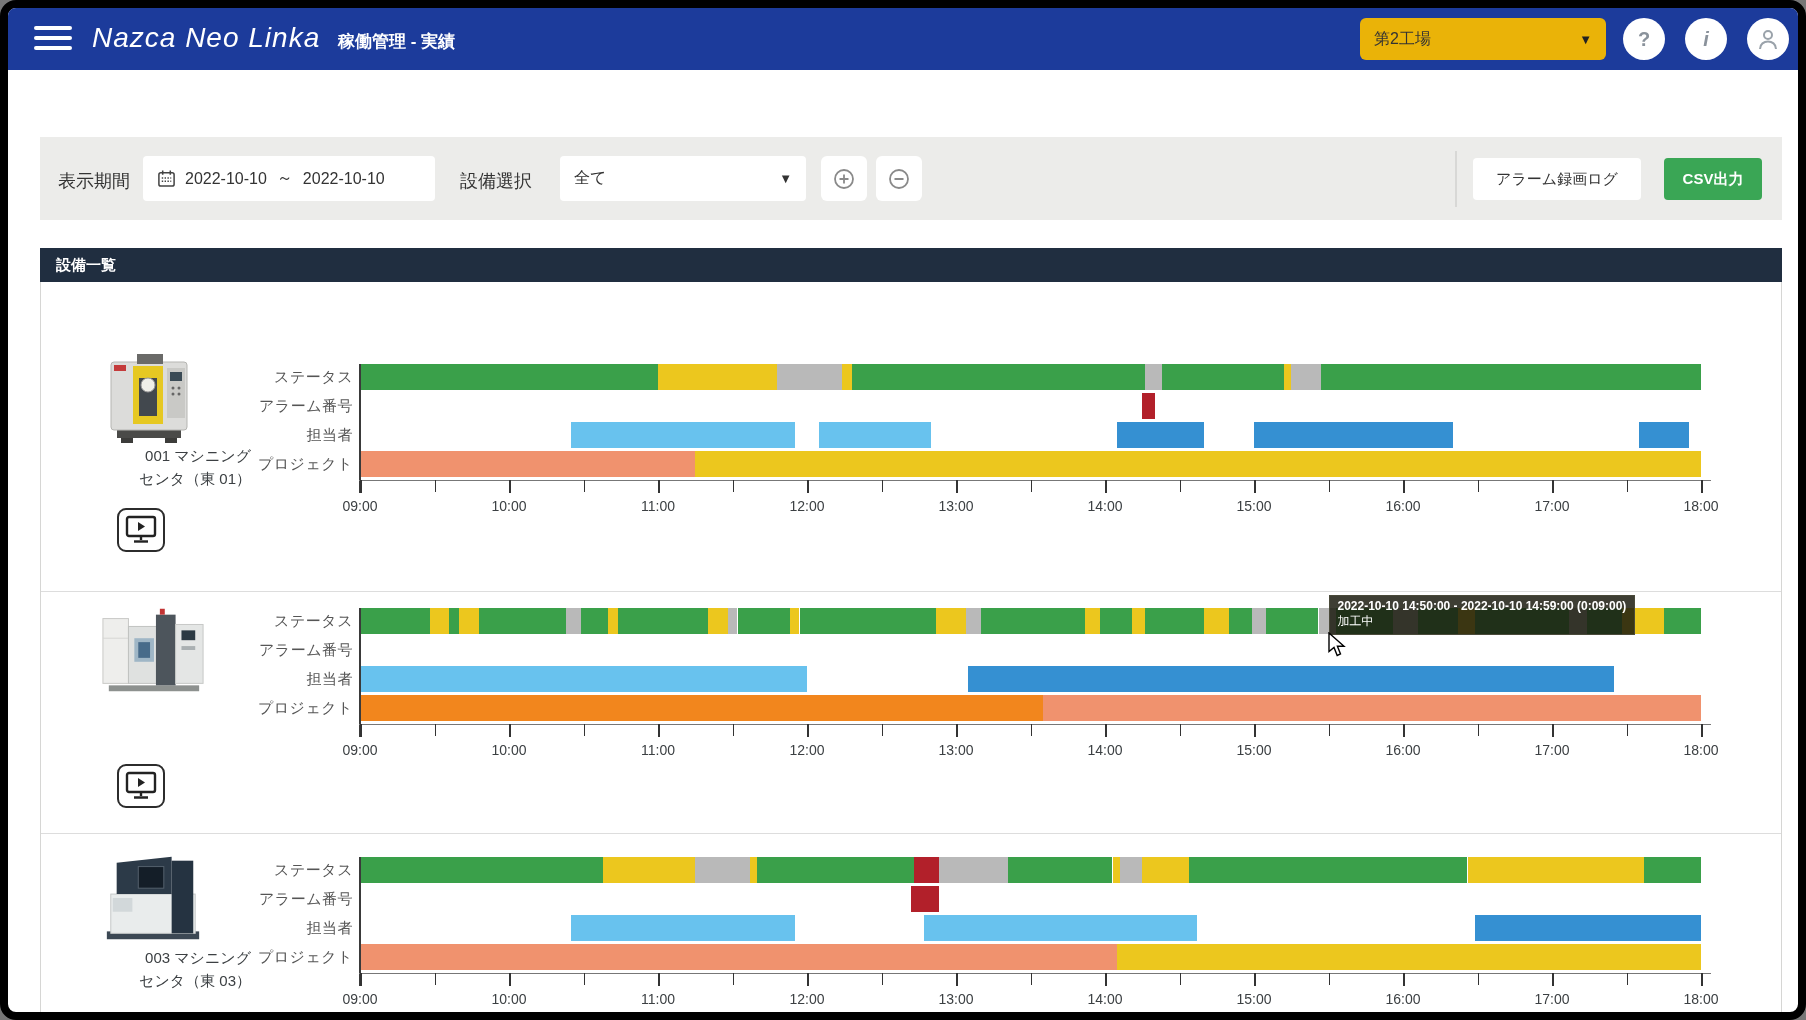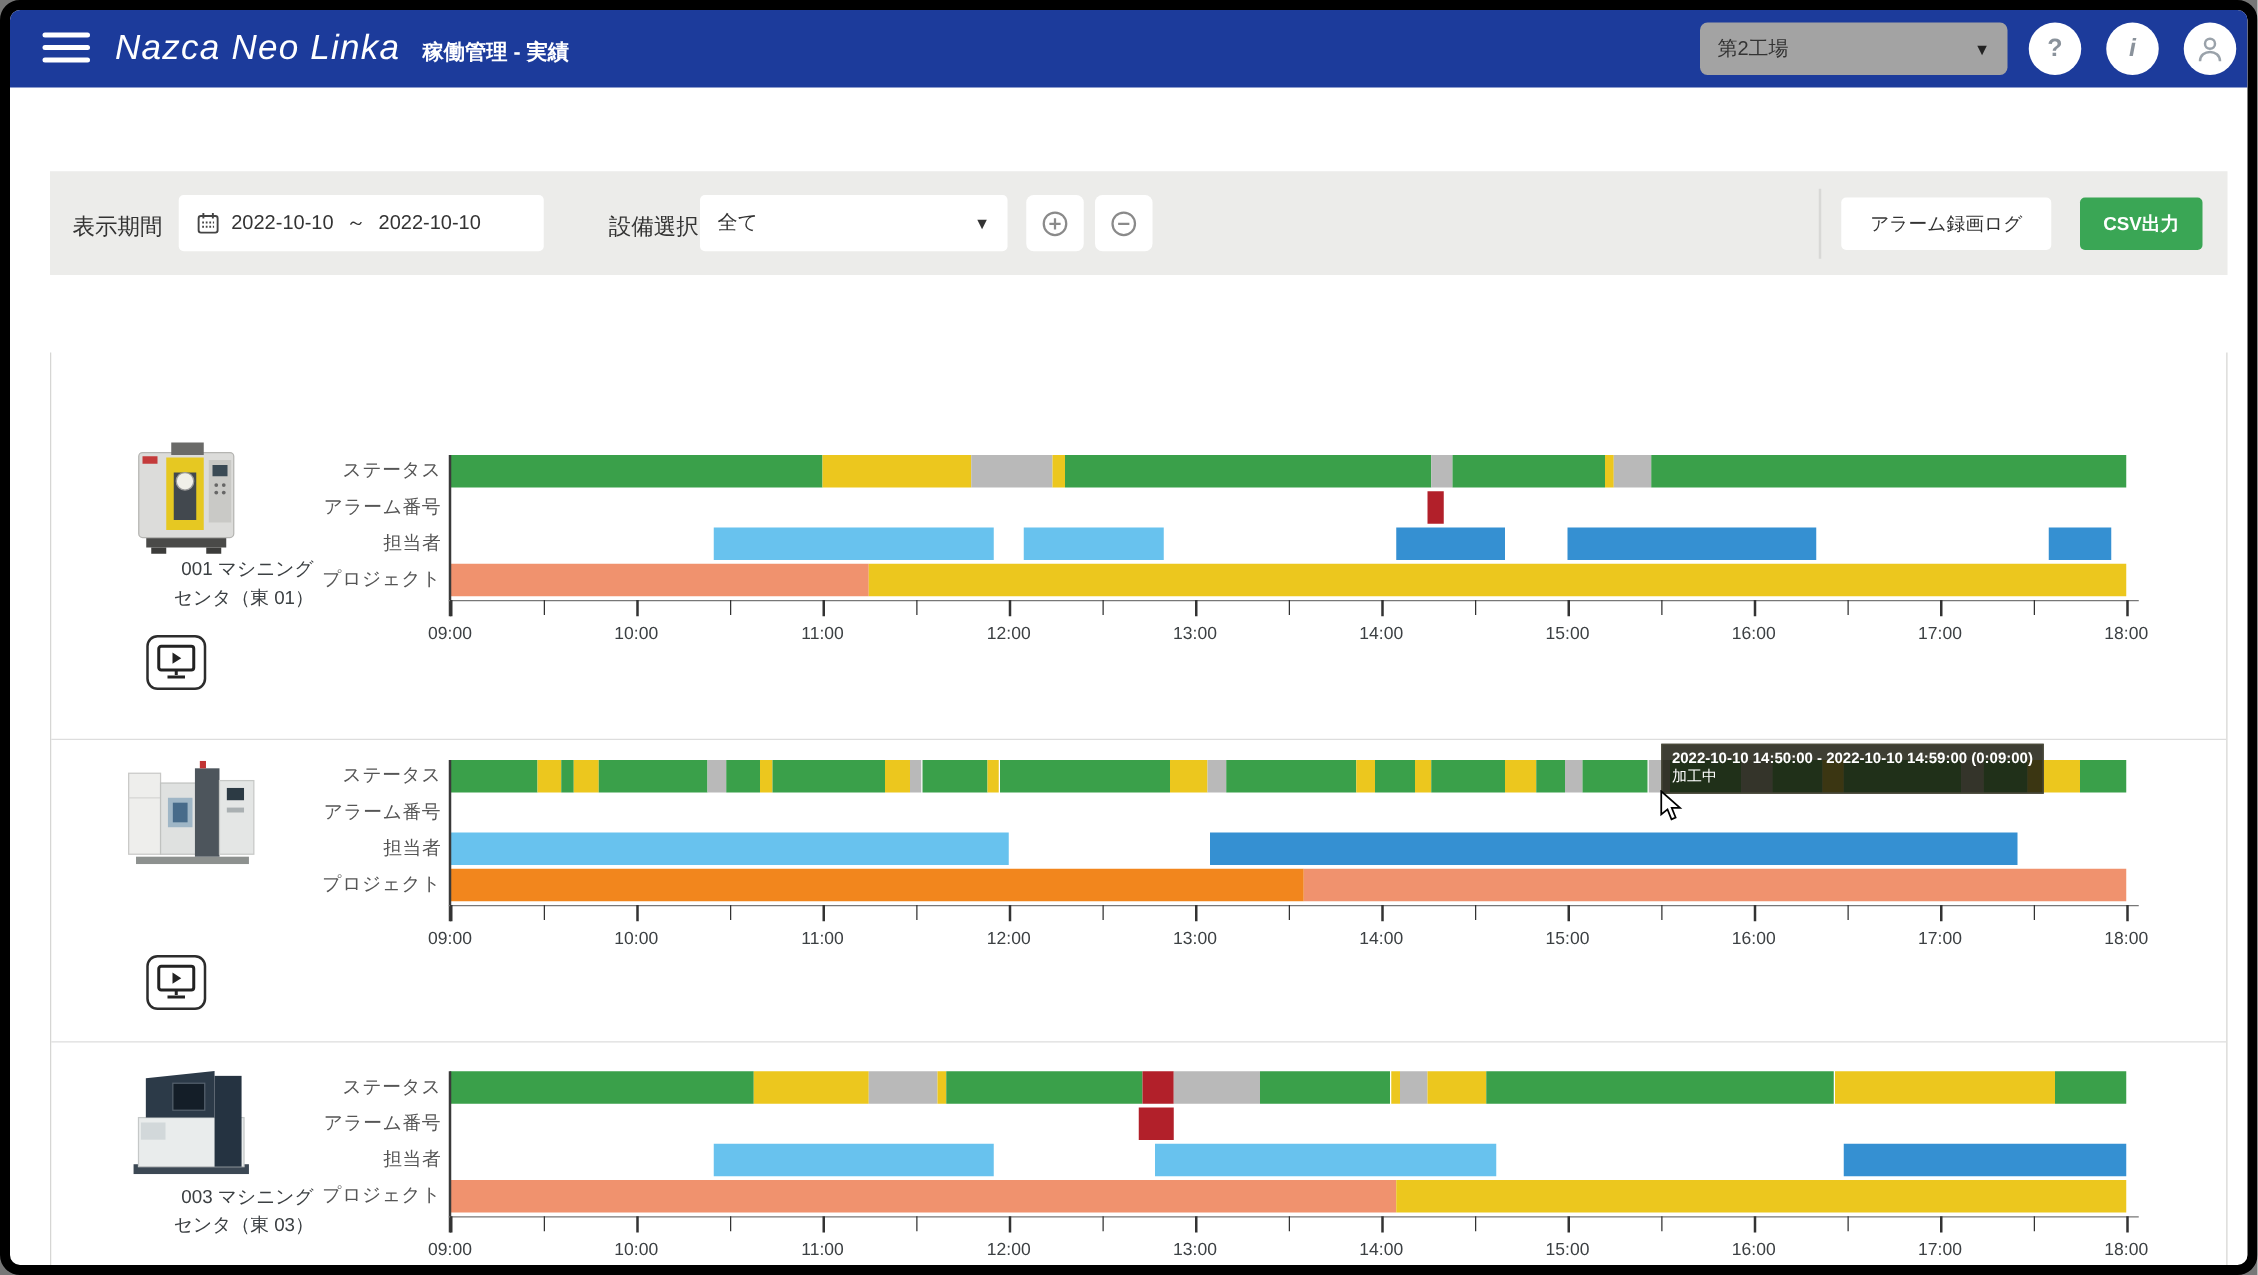--- a/index.html
+++ b/index.html
@@ -6,21 +6,21 @@
   body { background:#777; font-family:"Liberation Sans","DejaVu Sans",sans-serif; }
   .frame { position:relative; width:1806px; height:1020px; background:#fff;
            border:8px solid #000; border-radius:16px; overflow:hidden; }
 
   
   .topbar { position:absolute; left:0; top:0; width:100%; height:62px; background:#1c3b9b; }
   .hamburger { position:absolute; left:26px; top:18px; width:38px; height:26px; cursor:pointer; }
   .hamburger span { display:block; height:4px; background:#fff; border-radius:2px; margin-bottom:6px; }
   .logo { position:absolute; left:84px; top:14px; color:#fff; font-size:28px; font-style:italic; letter-spacing:1px; }
   .apptitle { position:absolute; left:330px; top:22px; color:#ffffff; font-size:17px; font-weight:bold; }
-  .factory-select { position:absolute; left:1352px; top:10px; width:246px; height:42px; background:#a3a3a3;
+  .factory-select { position:absolute; left:1352px; top:10px; width:246px; height:42px; background:#eab308;
                     border-radius:6px; font-size:16px; color:#333; display:flex; align-items:center;
                     padding:0 14px; cursor:pointer; }
   .factory-select .caret { margin-left:auto; font-size:13px; color:#222; }
   .circle-btn { position:absolute; top:10px; width:42px; height:42px; border-radius:50%; background:#fff;
                 display:flex; align-items:center; justify-content:center; color:#8a929b;
                 font-size:20px; font-weight:bold; cursor:pointer; }
 
   
   .panel-header { position:absolute; left:32px; width:1742px; height:34px; background:#202e40;
                   color:#fff; font-size:15px; font-weight:bold; display:flex; align-items:center; padding:0 16px; }
@@ -102,21 +102,21 @@
         <rect x="2" y="4" width="16" height="14" rx="2"></rect>
           <line x1="6" y1="1.5" x2="6" y2="6"></line>
           <line x1="14" y1="1.5" x2="14" y2="6"></line>
         <line x1="5" y1="9.5" x2="15" y2="9.5" stroke-dasharray="1.5 1.5"></line>
           <line x1="5" y1="13" x2="15" y2="13" stroke-dasharray="1.5 1.5"></line>
       </svg>
       <span>2022-10-10</span>
       <span style="margin:0 10px;">～</span>
       <span>2022-10-10</span>
     </div>
-    <span class="ctl-label" style="left:447px;">設備選択</span>
+    <span class="ctl-label" style="left:420px;">設備選択</span>
     <div class="white-box" style="left:520px; width:246px; padding:0 14px;">
       <span>全て</span>
       <span class="caret" style="margin-left:auto; font-size:13px;">▼</span>
     </div>
     <div class="zoom-btn" style="left:781px;">
       <svg width="24" height="24" viewBox="0 0 24 24" fill="none" stroke="#8a8a8a" stroke-width="1.8">
         <circle cx="12" cy="12" r="9"></circle>
           <line x1="7.5" y1="12" x2="16.5" y2="12"></line>
           <line x1="12" y1="7.5" x2="12" y2="16.5"></line>
       </svg>
@@ -125,20 +125,23 @@
       <svg width="24" height="24" viewBox="0 0 24 24" fill="none" stroke="#8a8a8a" stroke-width="1.8">
         <circle cx="12" cy="12" r="9"></circle>
           <line x1="7.5" y1="12" x2="16.5" y2="12"></line>
       </svg>
     </div>
     <div class="v-divider"></div>
     <button class="alarm-log-btn">アラーム録画ログ</button>
     <button class="csv-btn">CSV出力</button>
   </div>
 
+  <div class="panel-header" style="top:240px;">
+    <span>設備一覧</span>
+  </div>
   <div class="equip-body" id="equip-body">
       <div class="section" style="top: 0px; height: 309px;">
         <div class="m-img" style="top:70px"><svg width="100" height="92" viewBox="0 0 100 92">
             <rect x="18" y="78" width="64" height="8" fill="#4a4a48"></rect>
             <rect x="22" y="86" width="12" height="5" fill="#3c3c3a"></rect>
             <rect x="66" y="86" width="12" height="5" fill="#3c3c3a"></rect>
             <rect x="12" y="10" width="76" height="68" rx="3" fill="#dcdcda" stroke="#b5b5b2"></rect>
             <rect x="38" y="2" width="26" height="10" fill="#6a6a68"></rect>
             <rect x="34" y="14" width="30" height="58" fill="#e6c822"></rect>
             <rect x="40" y="26" width="18" height="38" fill="#42484e"></rect>

